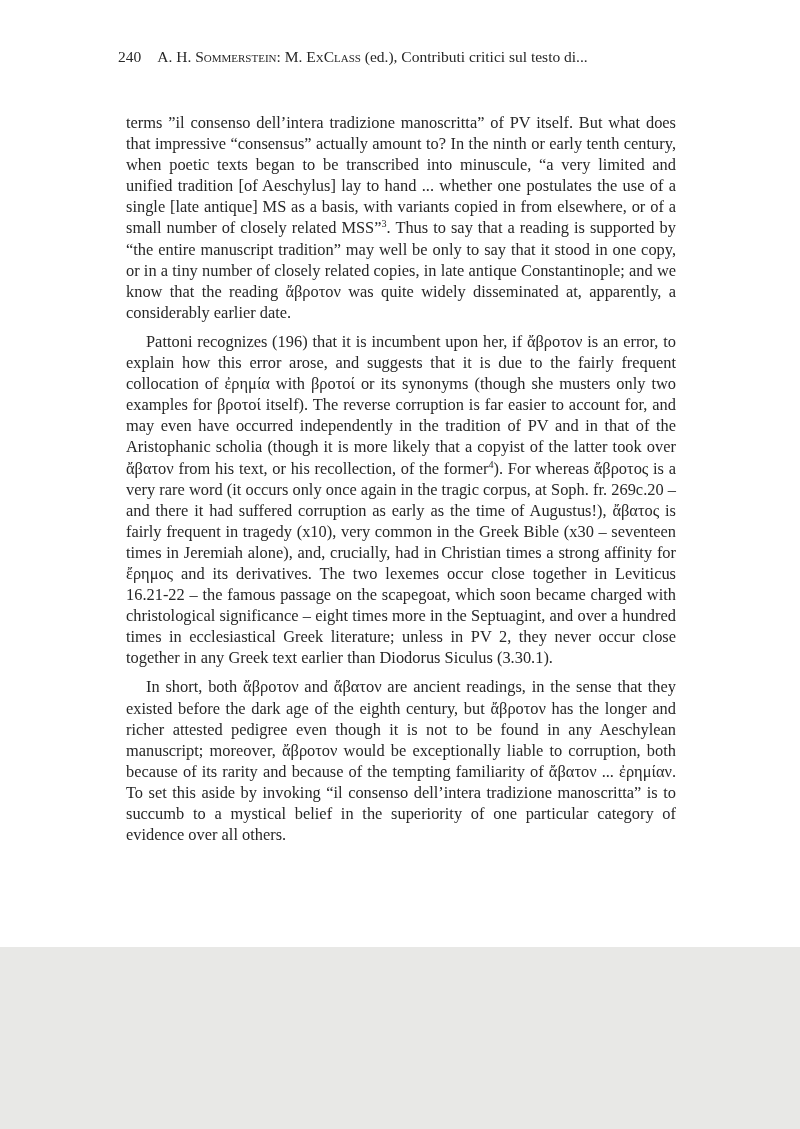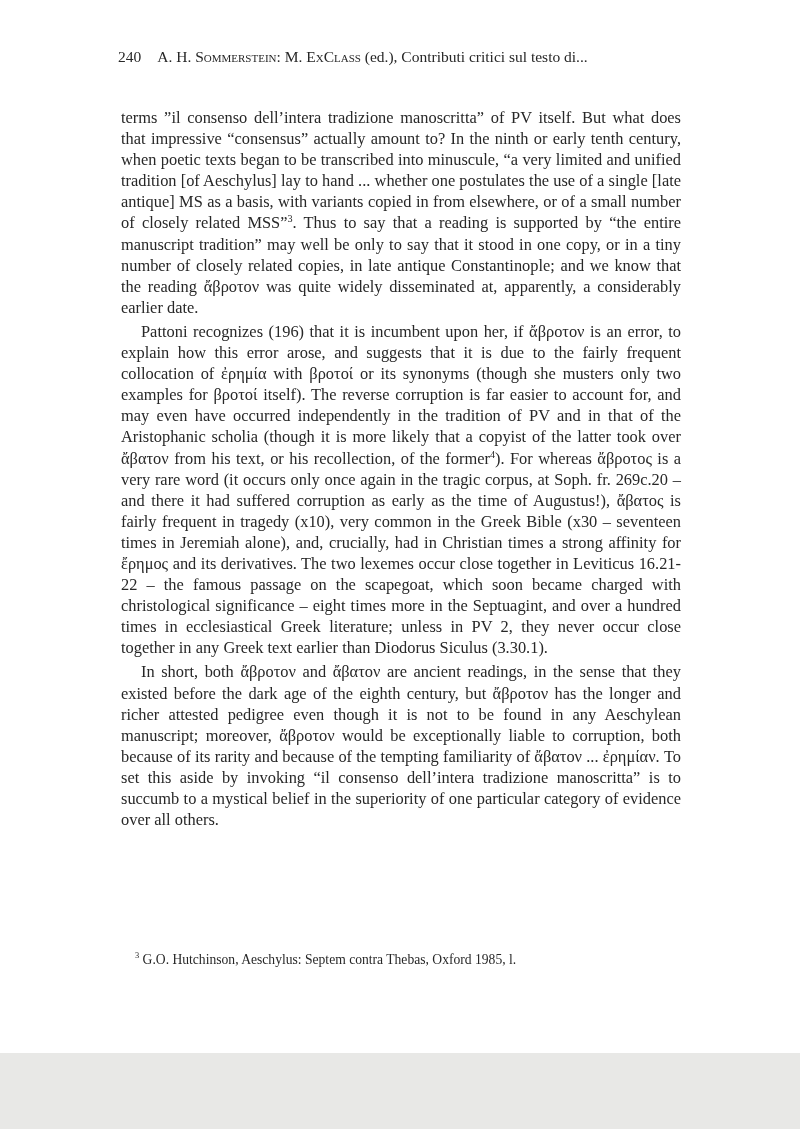--- a/index.html
+++ b/index.html
@@ -1,19 +1,19 @@
 <!DOCTYPE html>
 <html><head>
 <meta charset="utf-8">
 <style>
   html, body { margin: 0; padding: 0; background: #e8e8e6; }
   .page {
     position: relative;
     width: 800px;
-    height: 1053px;
+    height: 947px;
     margin: 0 auto;
     background: #ffffff;
     font-family: "Liberation Serif", "DejaVu Serif", serif;
     color: #272727;
     overflow: hidden;
   }
   .it  { }
   .sc  { font-variant: small-caps; }
   .sup { vertical-align: super; font-size: 0.62em; line-height: 0; }
 
@@ -30,21 +30,21 @@
   }
   .body-text {
     position: absolute;
     left: 118px;
     top: 104px;
     width: 566px;
     font-size: 16.4px;
     line-height: 21.1px;
     text-align: justify;
   }
-  .body-text p { margin: 3px; }
+  .body-text p { margin: 8px; }
   .body-text p.indent { text-indent: 20px; }
 
   .footnotes {
     position: absolute;
     left: 118px;
     top: 947px;
     width: 568px;
     font-size: 13.6px;
     line-height: 18px;
     text-align: justify;

